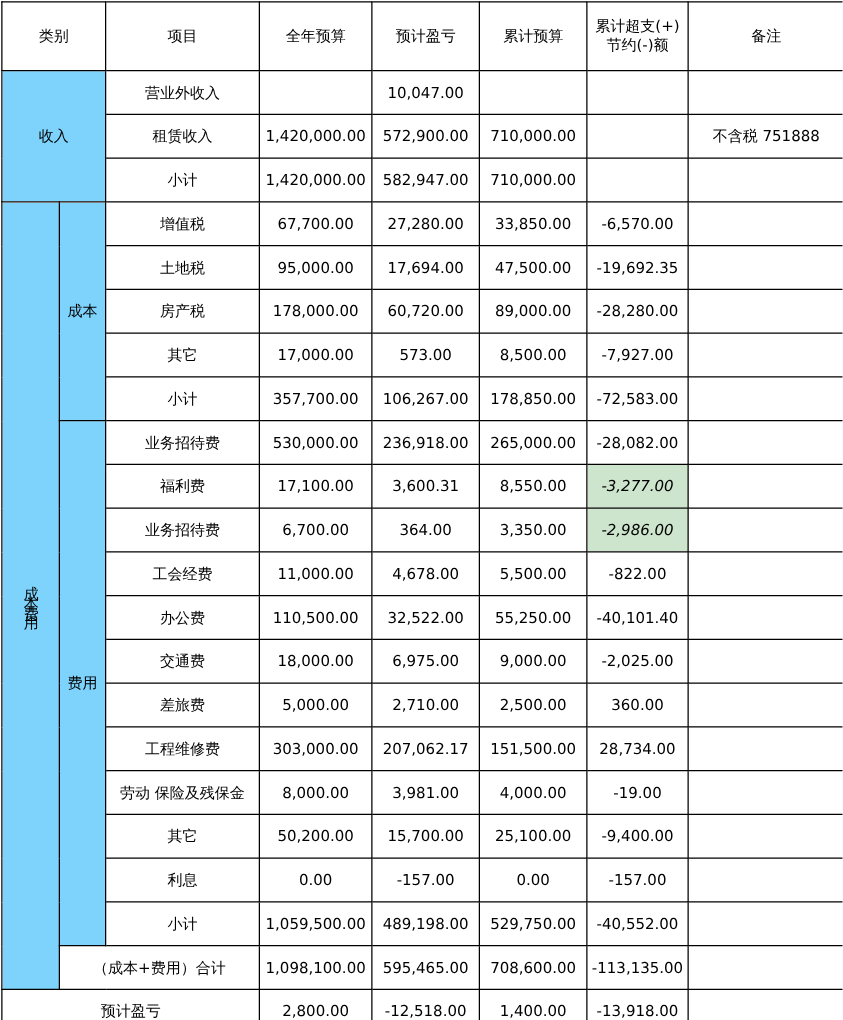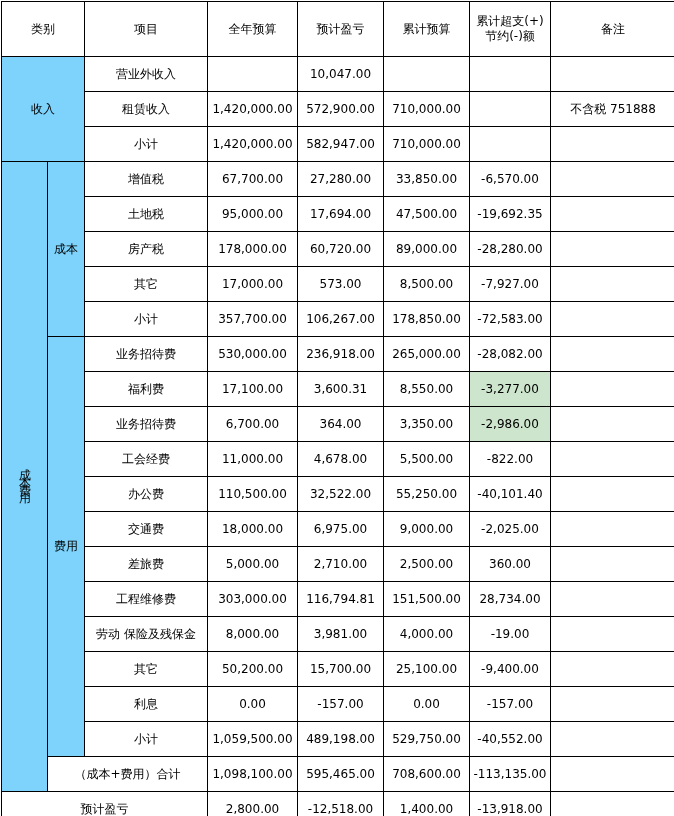--- a/index.html
+++ b/index.html
@@ -7,21 +7,21 @@
   .sheet{width:674px;box-sizing:border-box;padding:1px;}
   table{width:672px;border-collapse:collapse;table-layout:fixed;}
   td{border:1px solid #000;text-align:center;vertical-align:middle;
      font-size:12px;line-height:1.25;height:34px;padding:0 2px;
      overflow:hidden;background:#ffffff;}
   tr.head td{height:54px;}
   td.group{background:#7dd3fc;}
   td.vlabel{padding:0;}
   .vtext{writing-mode:vertical-lr;text-orientation:upright;
          letter-spacing:8px;margin:0 auto;display:inline-block;}
-  td.hl{background:#cde5cd;}
+  td.hl{background:#cde5cd;font-style:italic;}
   .w-a{width:46px;} .w-b{width:37px;} .w-c{width:123px;} .w-d{width:90px;}
   .w-e{width:86px;} .w-f{width:86px;} .w-g{width:81px;} .w-h{width:125px;}
 </style>
 </head>
 <body>
 
 <div class="sheet">
 <table>
   <colgroup>
     <col class="w-a">
@@ -170,21 +170,21 @@
       <td>差旅费</td>
       <td>5,000.00</td>
       <td>2,710.00</td>
       <td>2,500.00</td>
       <td>360.00</td>
       <td></td>
     </tr>
     <tr>
       <td>工程维修费</td>
       <td>303,000.00</td>
-      <td>116,794.81</td>
+      <td>207,062.17</td>
       <td>151,500.00</td>
       <td>28,734.00</td>
       <td></td>
     </tr>
     <tr>
       <td>劳动 保险及残保金</td>
       <td>8,000.00</td>
       <td>3,981.00</td>
       <td>4,000.00</td>
       <td>-19.00</td>

